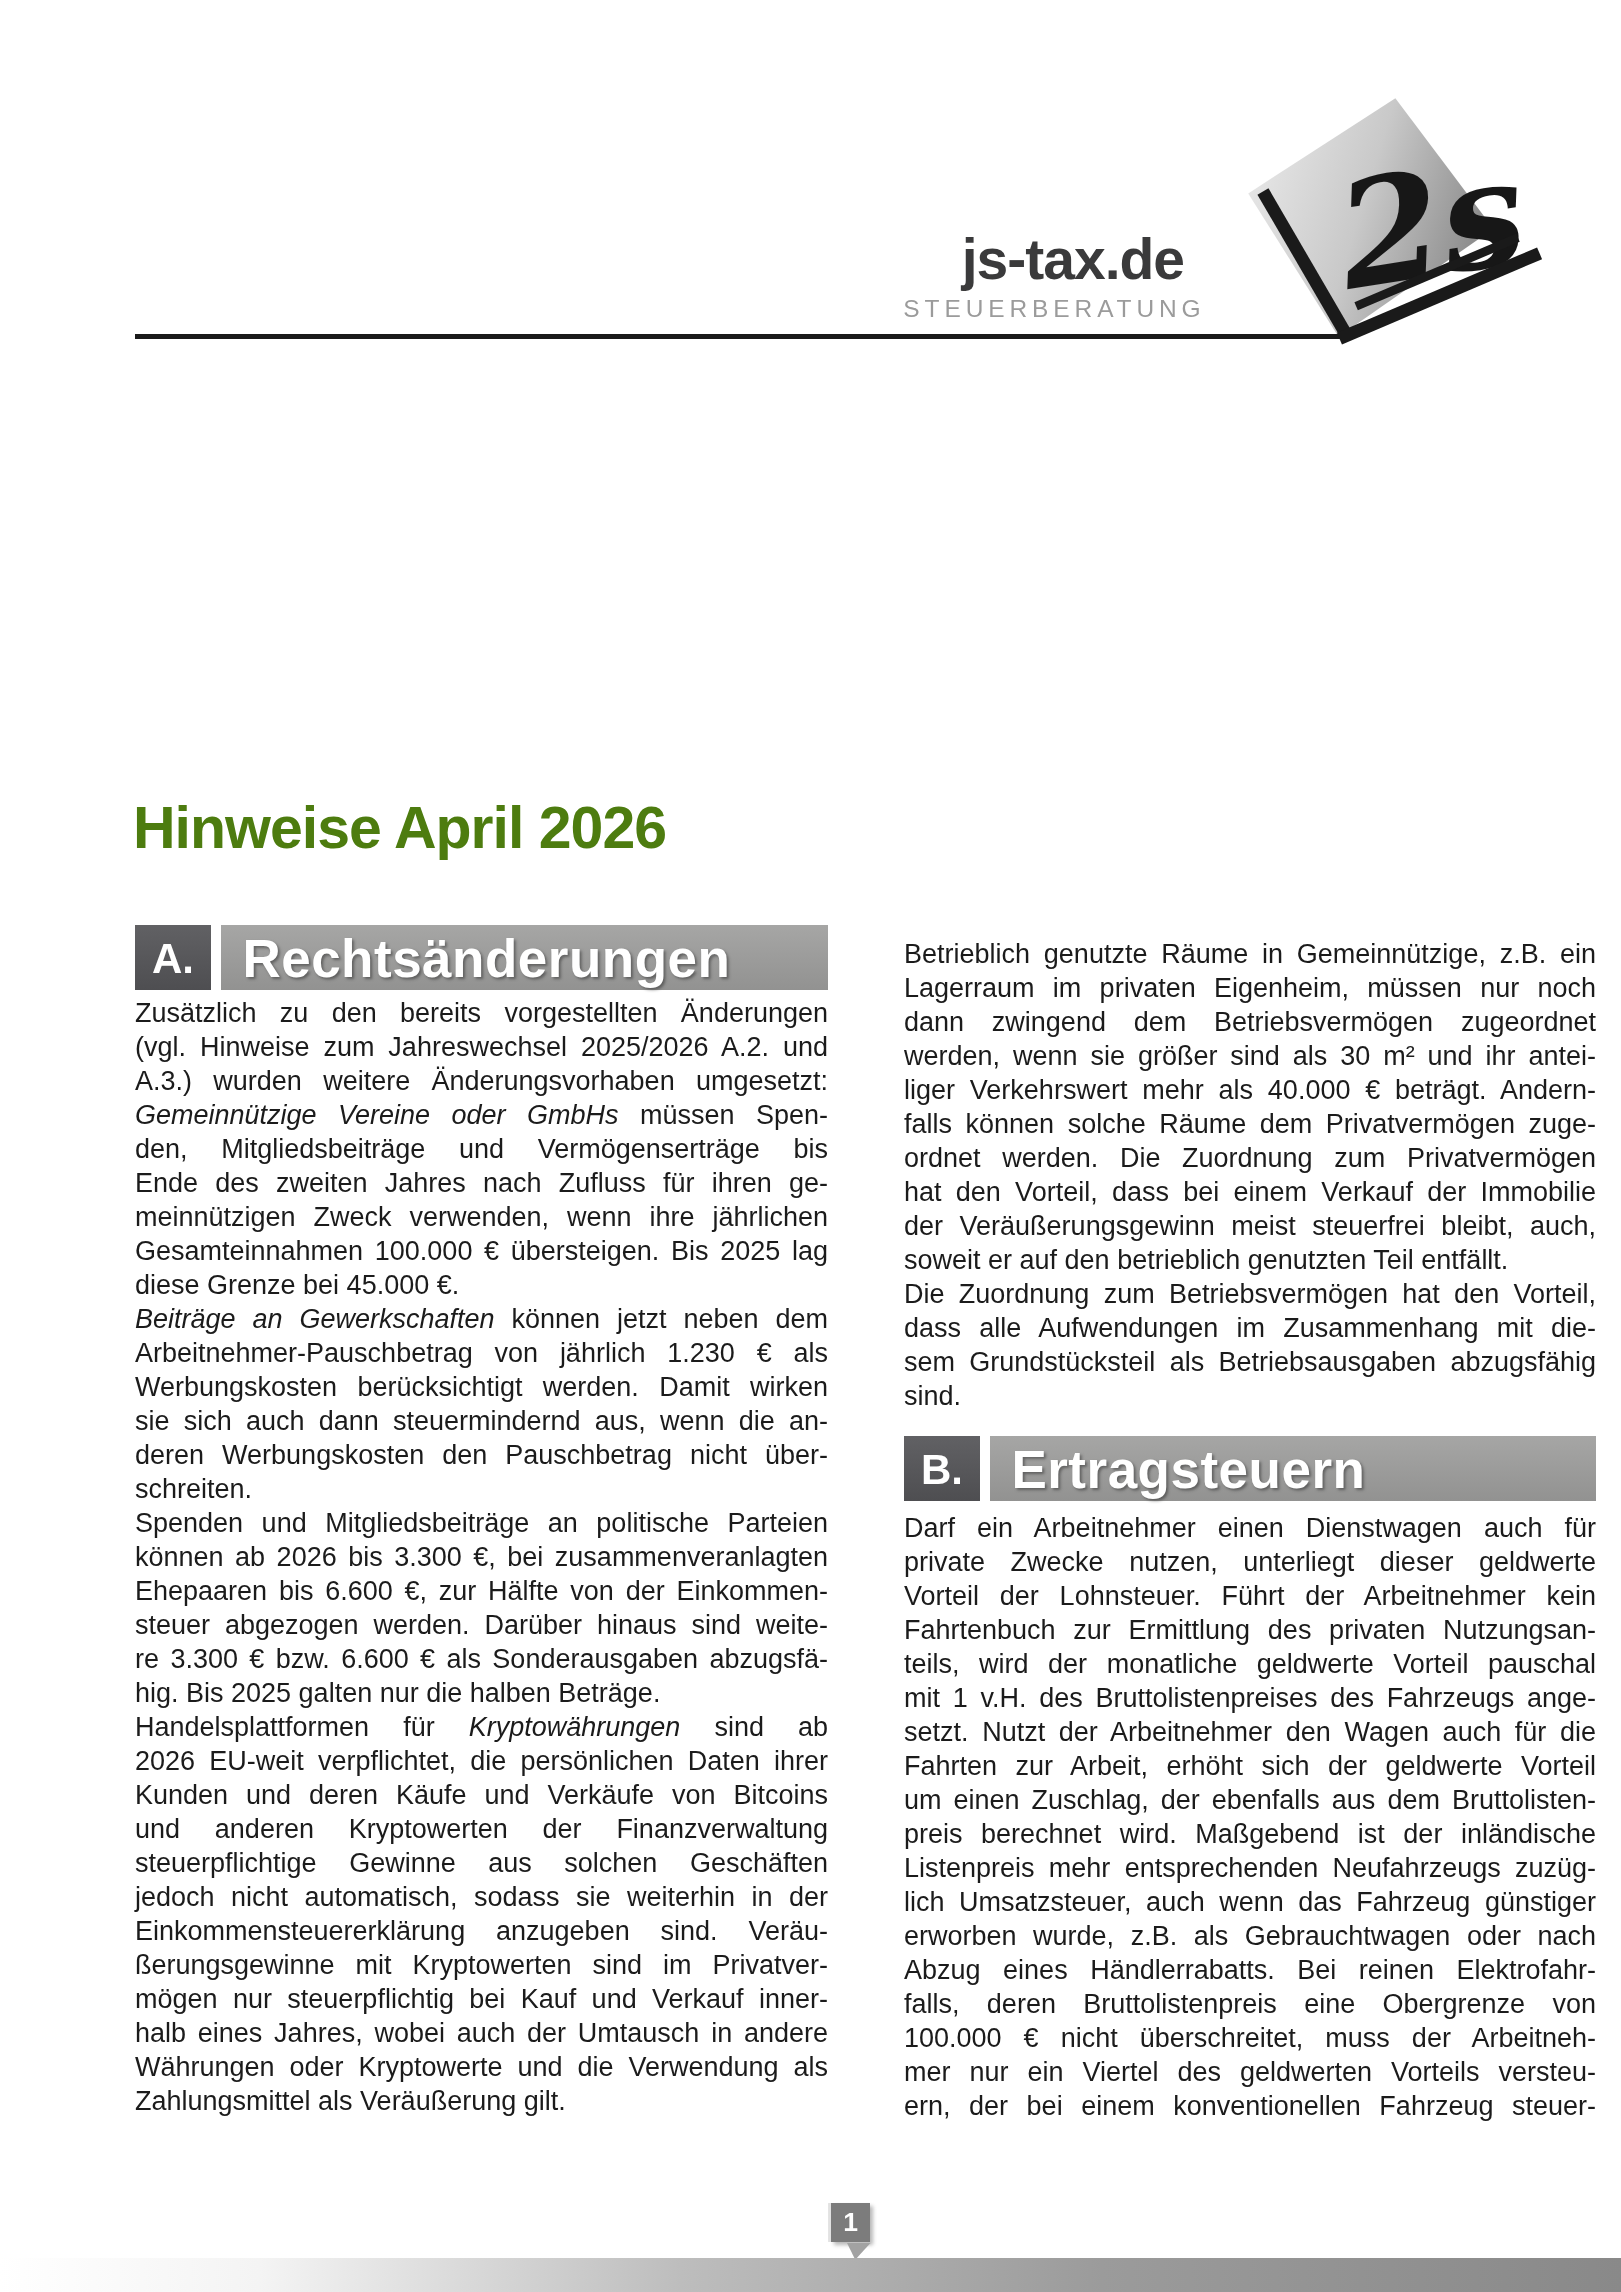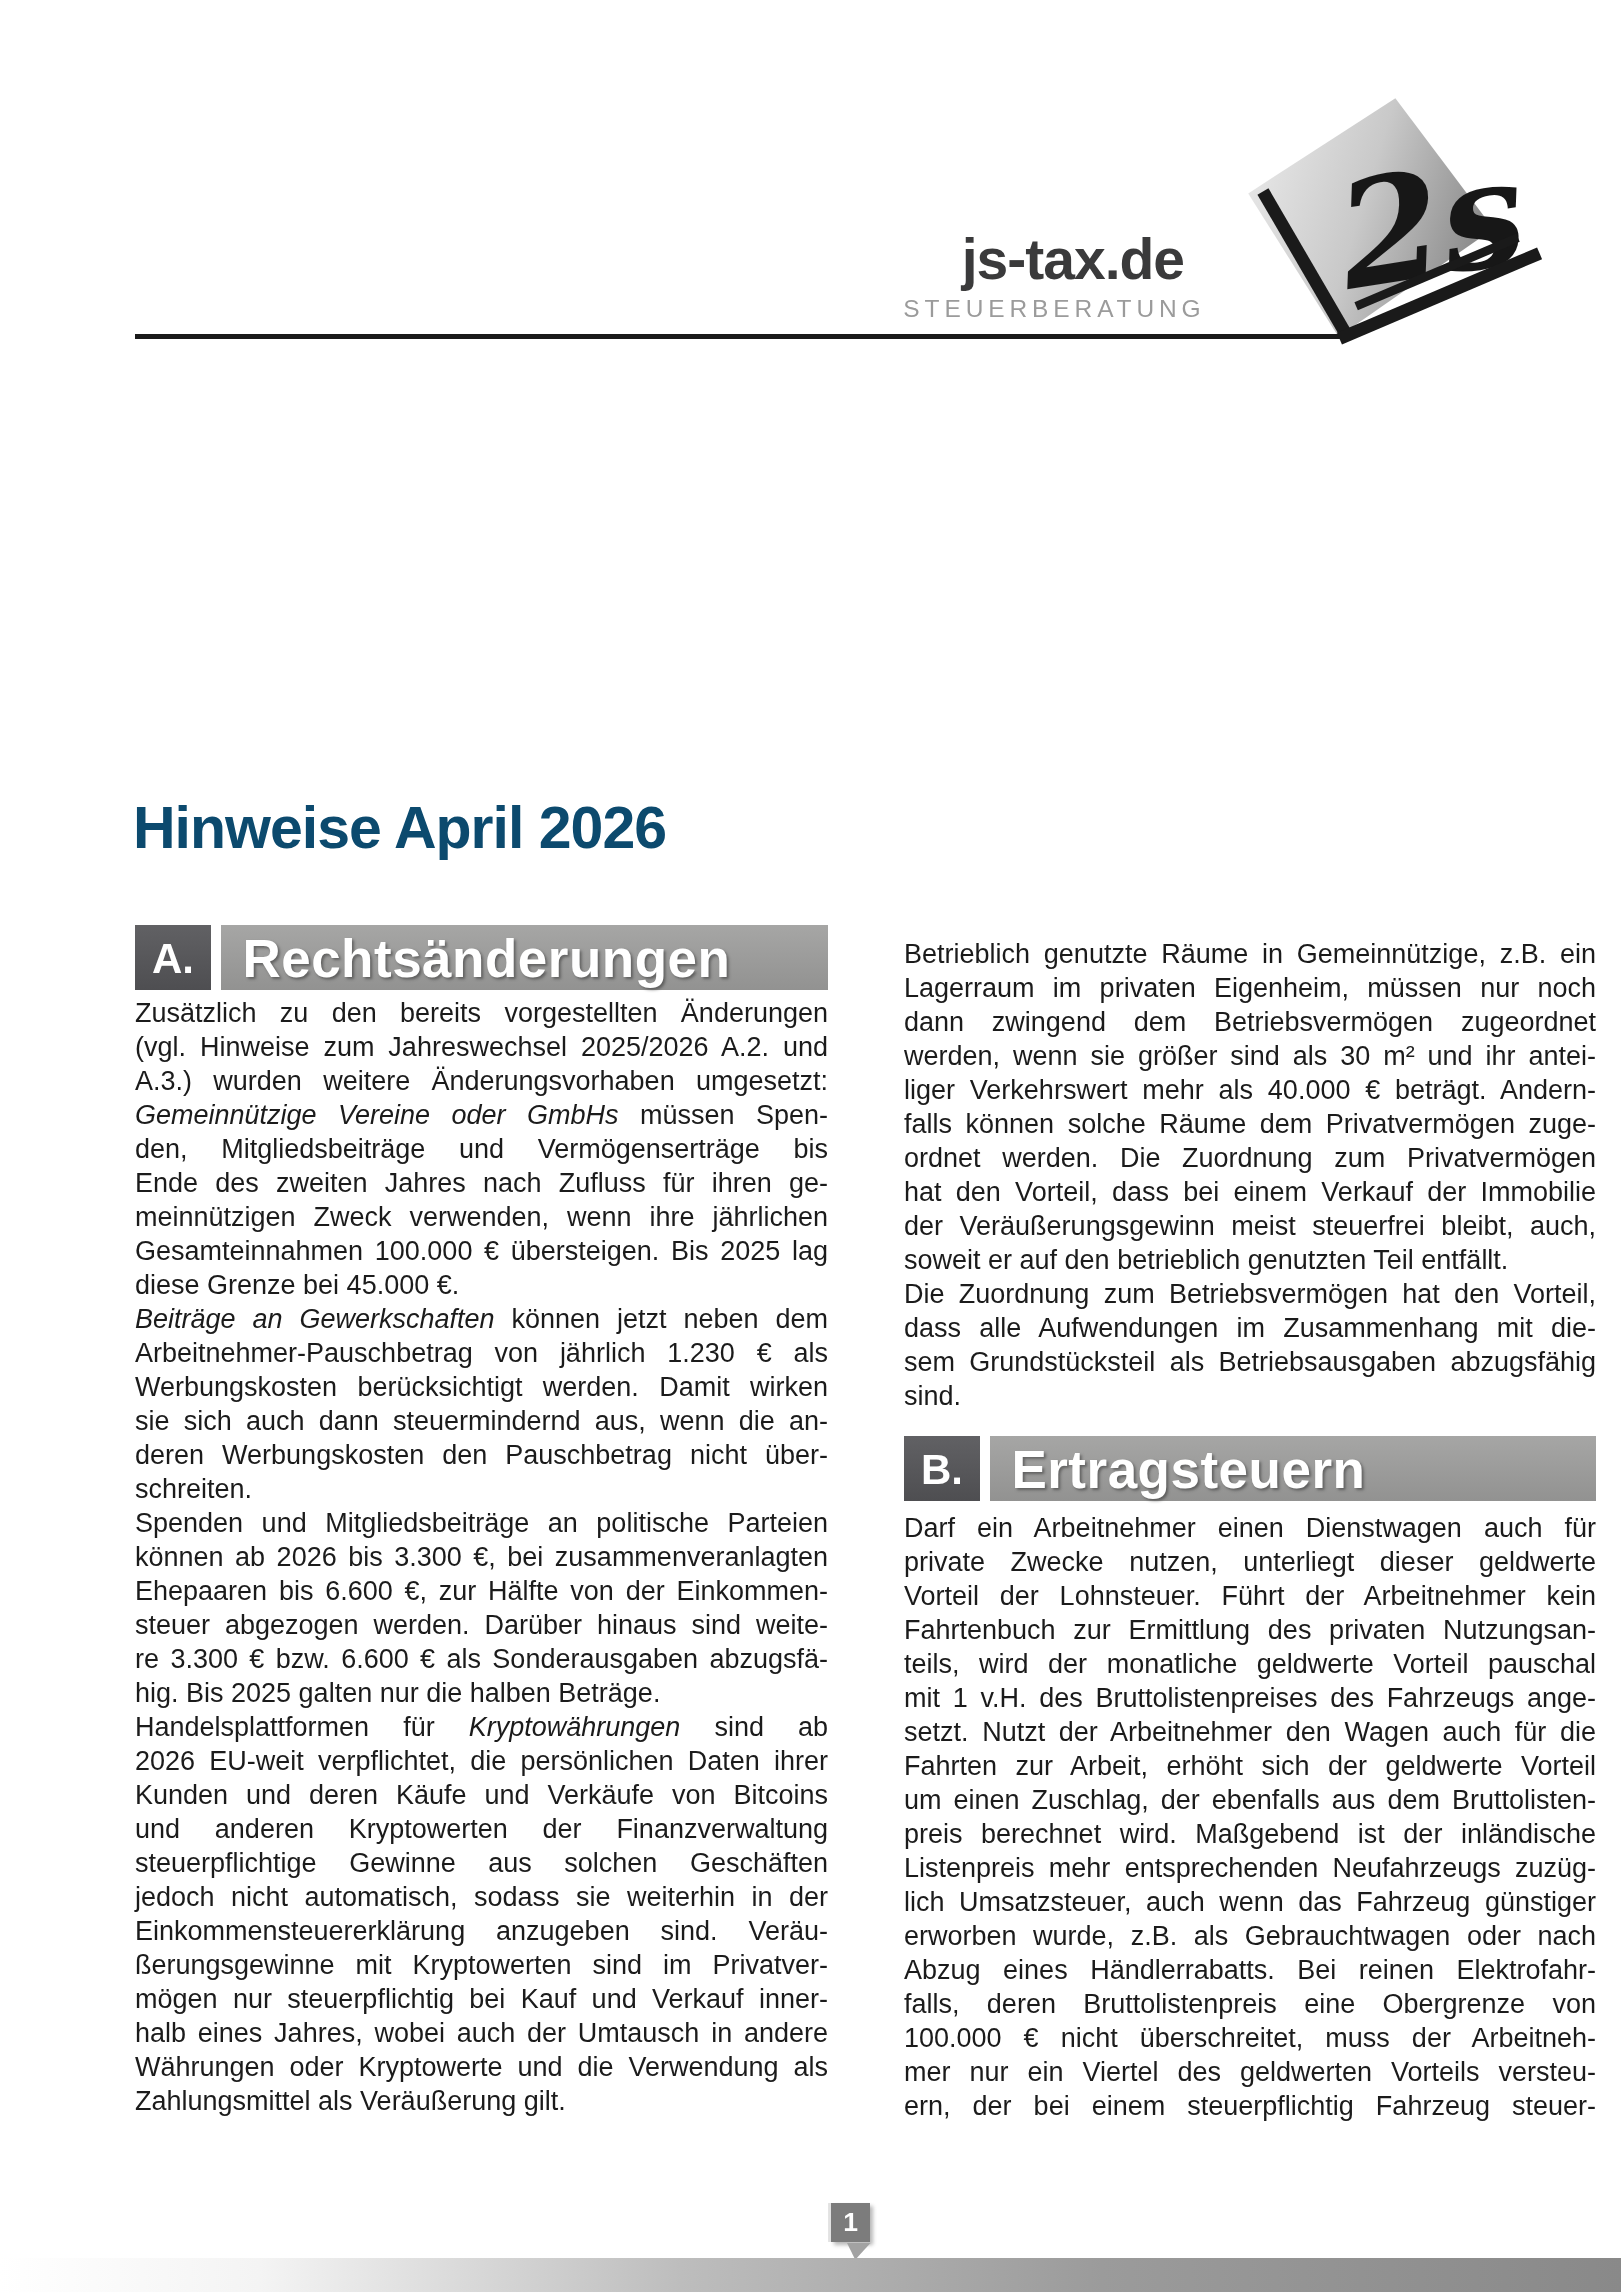--- a/index.html
+++ b/index.html
@@ -11,21 +11,21 @@
     overflow:hidden;
     margin:0 auto;
   }
   
   .brand{position:absolute;top:231px;right:437px;text-align:right;}
   .brand-name{font-size:57px;font-weight:bold;color:#3a3a3b;letter-spacing:-1px;line-height:1;}
   .brand-sub{font-size:24.5px;color:#9b9b9b;letter-spacing:4.9px;margin-top:8.8px;margin-right:-21.6px;line-height:1;}
   .logo-svg{position:absolute;left:1157px;top:59px;width:412px;height:314px;}
   .header-rule{position:absolute;left:135px;top:334px;width:1211px;height:4.9px;background:#1a1a1a;}
   
-  .doc-title{position:absolute;left:133px;top:794px;font-size:59px;font-weight:bold;color:#0c4a6e;letter-spacing:-1px;}
+  .doc-title{position:absolute;left:133px;top:794px;font-size:59px;font-weight:bold;color:#4d7c0f;letter-spacing:-1px;}
   
   .col{position:absolute;width:693px;font-size:27px;line-height:34px;color:#1b1b1b;}
   #col-left{left:135px;top:925px;}
   #col-right{left:904px;top:925px;width:692px;padding-top:11.8px;}
   .line{text-align:justify;text-align-last:justify;height:34px;white-space:nowrap;}
   .line.last{text-align:left;text-align-last:left;}
   .em{font-style:italic;}
   .para{margin:0 0 0 0;}
   
   .secbar{display:flex;align-items:stretch;height:65px;margin:0 0 5.9px 0;}
@@ -150,21 +150,21 @@
         <div class="line"><span>Fahrten zur Arbeit, erhöht sich der geldwerte Vorteil</span></div>
         <div class="line"><span>um einen Zuschlag, der ebenfalls aus dem Bruttolisten-</span></div>
         <div class="line"><span>preis berechnet wird. Maßgebend ist der inländische</span></div>
         <div class="line"><span>Listenpreis mehr entsprechenden Neufahrzeugs zuzüg-</span></div>
         <div class="line"><span>lich Umsatzsteuer, auch wenn das Fahrzeug günstiger</span></div>
         <div class="line"><span>erworben wurde, z.B. als Gebrauchtwagen oder nach</span></div>
         <div class="line"><span>Abzug eines Händlerrabatts. Bei reinen Elektrofahr-</span></div>
         <div class="line"><span>falls, deren Bruttolistenpreis eine Obergrenze von</span></div>
         <div class="line"><span>100.000 € nicht überschreitet, muss der Arbeitneh-</span></div>
         <div class="line"><span>mer nur ein Viertel des geldwerten Vorteils versteu-</span></div>
-        <div class="line"><span>ern, der bei einem steuerpflichtig Fahrzeug steuer-</span></div>
+        <div class="line"><span>ern, der bei einem konventionellen Fahrzeug steuer-</span></div>
       </div>
     </div>
 
   <div class="page-badge">1</div>
   <div class="page-pointer"></div>
   <div class="footer-bar"></div>
 
 </div>
 
 

